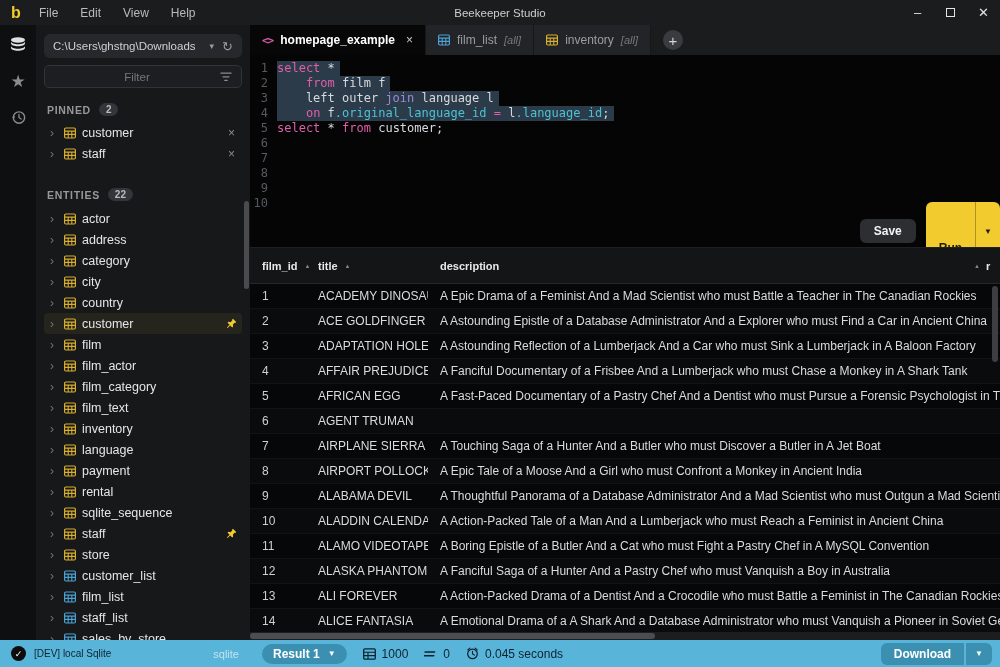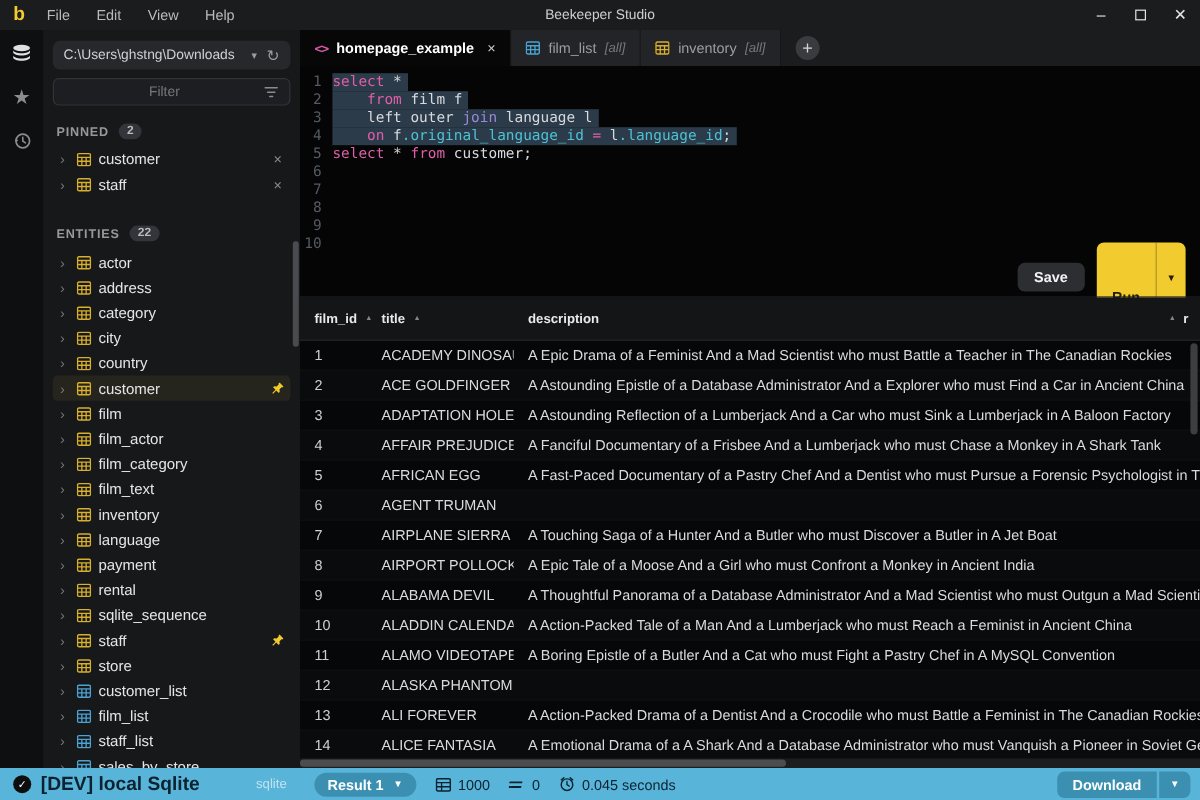--- a/index.html
+++ b/index.html
@@ -59,21 +59,21 @@
   .code-line { display:flex; }
   .gutter { width:27px; text-align:right; padding-right:9px; color:#555a61; flex-shrink:0; }
   .lc { white-space:pre; color:#d6dade; padding-right:5px; }
   .lc.sel { background:#2c3b49;text-align:right; }
   .tok.kw  { color:#e05fa9; }
   .tok.kw2 { color:#9b87d8; }
   .tok.prop{ color:#4cc3d5; }
   .tok.op  { color:#e05fa9; }
 
   
-  .toolbar { height:32px; display:flex; align-items:center; justify-content:flex-end; gap:10px; padding-right:12px; background:#050506; }
+  .toolbar { height:32px; display:flex; align-items:center; justify-content:flex-end; gap:10px; padding-right:0; background:#050506; }
   .btn-save { background:#2d2e31; color:#f2f3f5; font-size:12px; font-weight:bold; border-radius:6px; padding:5px 14px; }
   .btn-run { display:flex; background:#f2cb2f; border-radius:6px; overflow:hidden; color:#231d05; font-weight:bold; font-size:12px; }
   .run-label { padding:5px 13px;margin-top:34px; }
   .run-caret { padding:0 8px; border-left:1px solid rgba(0,0,0,.28); font-size:8px; display:flex; align-items:center; }
 
   
   .results { flex:1; min-height:0; display:flex; flex-direction:column; border-top:1px solid #1f2023; position:relative; }
   .thead { height:36px; background:#141517; display:flex; align-items:center; font-size:11px; font-weight:bold; color:#e8e9eb; border-bottom:1px solid #26272a; flex-shrink:0; }
   .th { display:flex; align-items:center; padding:0 6px 0 12px; }
   .c0 { width:56px; flex-shrink:0; } .c1 { width:122px; flex-shrink:0; } .c2 { flex:1; min-width:0; }
@@ -86,21 +86,21 @@
   .td { padding:0 6px 0 12px; white-space:nowrap; overflow:hidden; }
   .td.c0 { color:#cfd0d2; }
   .vthumb { position:absolute; right:2px; top:2px; width:6px; height:76px; background:#3d3e41; border-radius:3px; z-index:4; }
   .hscroll { position:absolute; left:0; bottom:0; width:100%; height:8px; background:#1c1d1f; z-index:4; }
   .hthumb { position:absolute; left:0; top:1px; height:6px; width:405px; background:#4c4d50; border-radius:3px; }
 
   
   .statusbar { height:27px; background:#58b5d9; display:flex; align-items:center; }
   .sb-left { width:250px; flex-shrink:0; display:flex; align-items:center; padding:0 11px; }
   .check-circle { width:15px; height:15px; border-radius:50%; background:#0d0d0d; color:#fff; font-size:9px; display:flex; align-items:center; justify-content:center; flex-shrink:0; }
-  .sb-conn { margin-left:8px; font-weight:bold; font-size:16px; color:#0d2230; white-space:nowrap; }
+  .sb-conn { margin-left:8px; font-weight:normal; font-size:10px; color:#0d2230; white-space:nowrap; }
   .sb-engine { margin-left:auto; font-size:11px; color:rgba(255,255,255,.62); }
   .sb-main { flex:1; display:flex; align-items:center; gap:16px; padding:0 8px 0 12px; min-width:0; }
   .result-pill { background:#3b90b2; color:#fff; font-weight:bold; font-size:12px; border-radius:13px; padding:3px 11px; display:flex; gap:8px; align-items:center; }
   .pill-caret { font-size:8px; }
   .sb-stat { display:flex; align-items:center; gap:6px; color:#0d2230; font-size:12px; font-weight:500; white-space:nowrap; }
   .download { margin-left:auto; display:flex; gap:2px; }
   .dl-label { background:#3b90b2; color:#fff; font-weight:bold; font-size:12px; padding:4px 13px; border-radius:6px 0 0 6px; }
   .dl-caret { background:#3b90b2; border-radius:0 6px 6px 0; color:#fff; padding:0 9px; font-size:8px; display:flex; align-items:center; }
   svg { display:block; }
 </style>
@@ -565,20 +565,21 @@
               <span class="td c2">A Action-Packed Tale of a Man And a Lumberjack who must Reach a Feminist in Ancient China</span>
             </div>
             <div class="trow">
               <span class="td c0">11</span>
               <span class="td c1">ALAMO VIDEOTAPE</span>
               <span class="td c2">A Boring Epistle of a Butler And a Cat who must Fight a Pastry Chef in A MySQL Convention</span>
             </div>
             <div class="trow">
               <span class="td c0">12</span>
               <span class="td c1">ALASKA PHANTOM</span>
+              <span class="td c2">A Fanciful Saga of a Hunter And a Pastry Chef who must Vanquish a Boy in Australia</span>
             </div>
             <div class="trow">
               <span class="td c0">13</span>
               <span class="td c1">ALI FOREVER</span>
               <span class="td c2">A Action-Packed Drama of a Dentist And a Crocodile who must Battle a Feminist in The Canadian Rockies</span>
             </div>
             <div class="trow">
               <span class="td c0">14</span>
               <span class="td c1">ALICE FANTASIA</span>
               <span class="td c2">A Emotional Drama of a A Shark And a Database Administrator who must Vanquish a Pioneer in Soviet Georgia</span>

